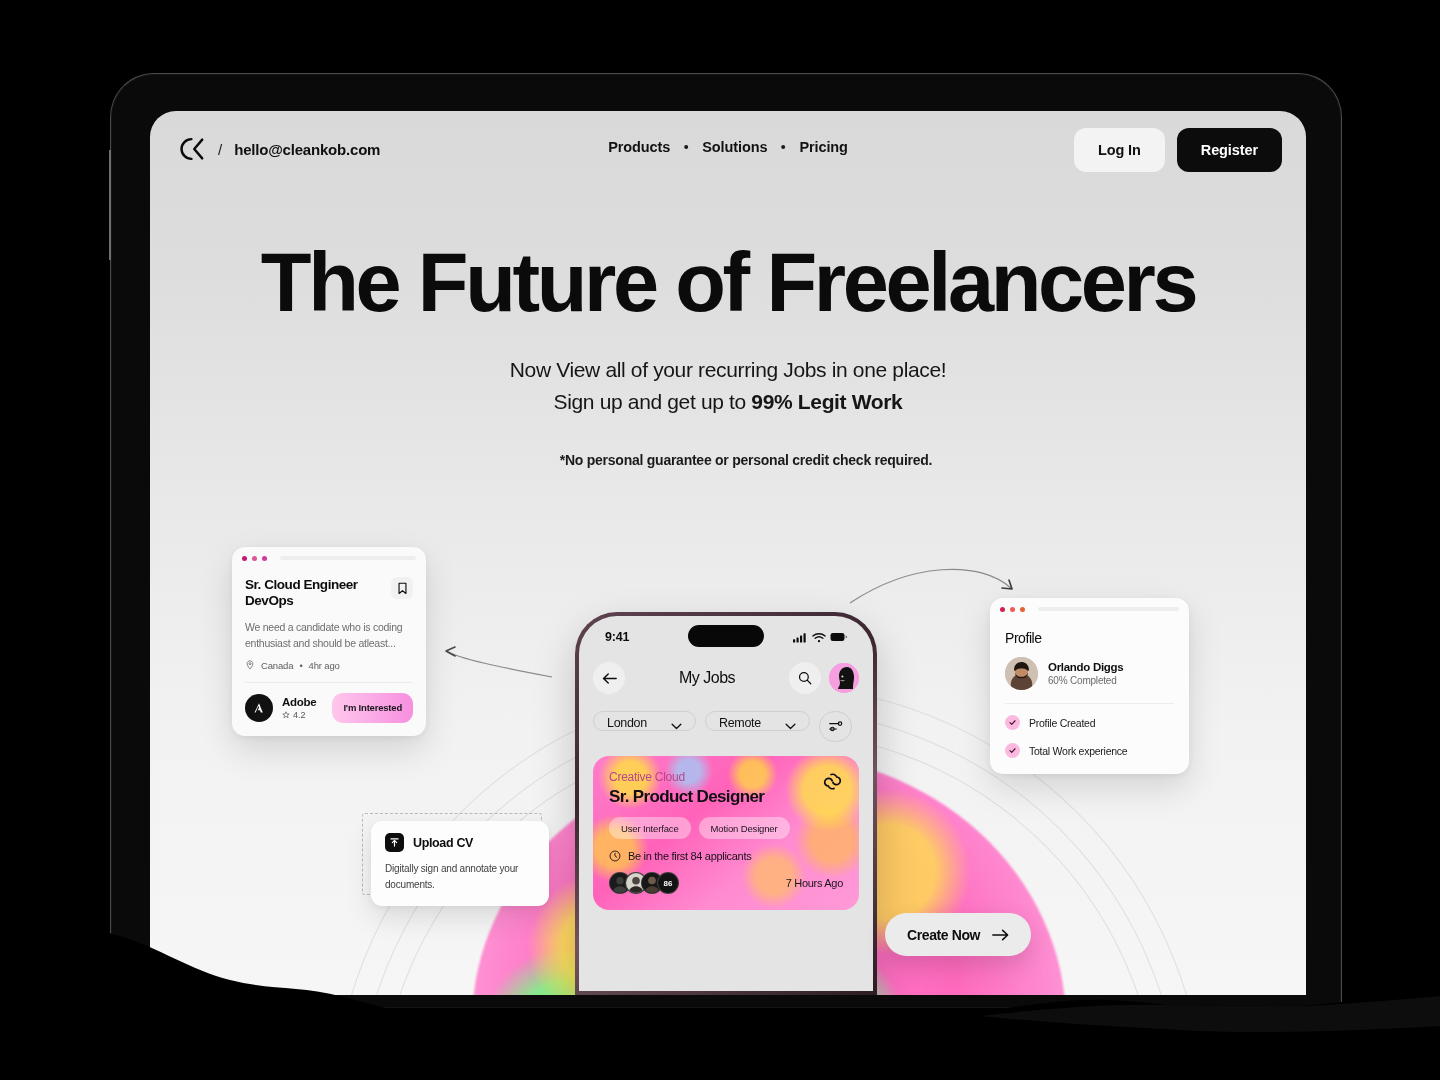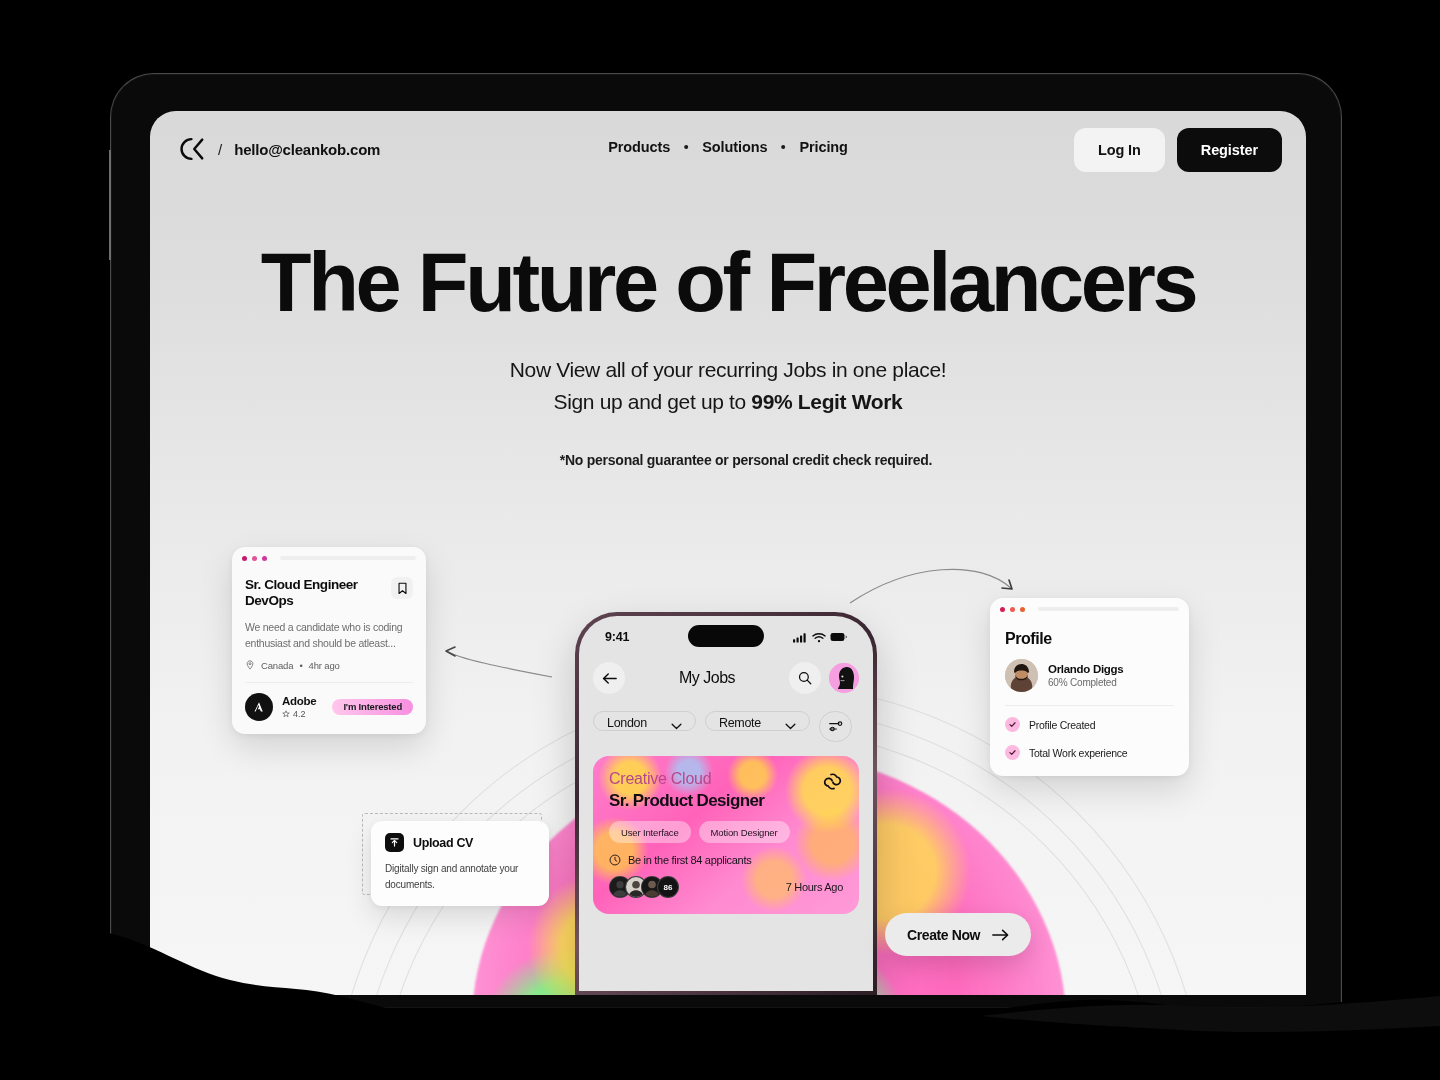--- a/index.html
+++ b/index.html
@@ -135,36 +135,36 @@
   .jc-title { font-size: 13.5px; font-weight: 700; color: #0d0d0d; line-height: 1.2; letter-spacing: -.45px; }
   .jc-bm { width: 22px; height: 22px; border-radius: 6px; background: #f1f1f1; display: flex; align-items: center; justify-content: center; flex: none; }
   .jc-desc { margin-top: 11px; font-size: 10.5px; color: #6e6e6e; line-height: 1.45; letter-spacing: -.25px; }
   .jc-meta { margin-top: 9px; display: flex; align-items: center; gap: 6px; font-size: 9.5px; color: #5e5e5e; letter-spacing: -.15px; }
   .jc-hr { margin: 11px 0 10px; height: 1px; background: #ececec; }
   .jc-foot { display: flex; align-items: center; gap: 9px; }
   .jc-logo { width: 28px; height: 28px; border-radius: 50%; background: #111; display: flex; align-items: center; justify-content: center; flex: none; }
   .jc-co { font-size: 11.5px; font-weight: 700; color: #101010; letter-spacing: -.3px; }
   .jc-rate { margin-top: 2px; font-size: 9px; color: #555; display: flex; align-items: center; gap: 3px; }
   .jc-cta {
-    margin-left: auto; height: 16px; padding: 0 11px; border-radius: 11px;
+    margin-left: auto; height: 30px; padding: 0 11px; border-radius: 11px;
     background: linear-gradient(90deg,#ffc7ec,#f78fe0);
     color: #17171b; font-size: 9.5px; font-weight: 700; letter-spacing: -.2px;
     display: flex; align-items: center; border: none; cursor: pointer;
     font-family: "Liberation Sans", sans-serif;
   }
 
   
   .profcard {
     position: absolute; left: 840px; top: 487px;
     width: 199px; border-radius: 13px; background: #fcfcfc;
     box-shadow: 0 14px 34px rgba(0,0,0,.13), 0 2px 6px rgba(0,0,0,.06);
     overflow: hidden;
   }
   .pc-body { padding: 10px 15px 16px; }
-  .pc-title { font-size: 16px; font-weight: 700; color: #0c0c0c; letter-spacing: -.45px; }
+  .pc-title { font-size: 14px; font-weight: 400; color: #0c0c0c; letter-spacing: -.45px; }
   .pc-user { margin-top: 11px; display: flex; align-items: center; gap: 10px; }
   .pc-ava { width: 33px; height: 33px; border-radius: 50%; overflow: hidden; flex: none; background: #cfc3bb; }
   .pc-name { font-size: 11.5px; font-weight: 700; color: #0e0e0e; letter-spacing: -.3px; }
   .pc-pct { margin-top: 2px; font-size: 10px; color: #6a6a6a; letter-spacing: -.2px; }
   .pc-hr { margin: 13px 0 11px; height: 1px; background: #ededed; }
   .pc-chk { display: flex; align-items: center; gap: 9px; margin-bottom: 13px; }
   .pc-chk:last-child { margin-bottom: 0; }
   .chk { width: 15px; height: 15px; border-radius: 50%; background: #fbb9df; display: flex; align-items: center; justify-content: center; flex: none; }
   .pc-chk span { font-size: 10.5px; color: #1a1a1a; letter-spacing: -.25px; }
 
@@ -236,21 +236,21 @@
     background:
       radial-gradient(circle at 14% 14%, rgba(255,228,60,.8) 0 6%, rgba(255,228,60,0) 12%),
       radial-gradient(circle at 36% 10%, rgba(150,215,255,.7) 0 5%, rgba(150,215,255,0) 11%),
       radial-gradient(circle at 60% 12%, rgba(255,220,60,.75) 0 6%, rgba(255,220,60,0) 12%),
       radial-gradient(circle at 88% 22%, rgba(255,225,70,.8) 0 9%, rgba(255,225,70,0) 16%),
       radial-gradient(circle at 8% 60%, rgba(255,210,60,.7) 0 7%, rgba(255,210,60,0) 13%),
       radial-gradient(circle at 90% 55%, rgba(255,185,85,.7) 0 8%, rgba(255,185,85,0) 15%),
       radial-gradient(circle at 68% 78%, rgba(255,200,80,.6) 0 8%, rgba(255,200,80,0) 15%),
       linear-gradient(140deg,#ff7ecb 0%, #ff63b9 38%, #ff8ad0 65%, #ff9ad8 100%);
   }
-  .bj-sub { font-size: 16px; color: #b7478b; letter-spacing: -.25px; }
+  .bj-sub { font-size: 12px; color: #b7478b; letter-spacing: -.25px; }
   .bj-title { margin-top: 3px; font-size: 17px; font-weight: 700; color: #120d14; letter-spacing: -.65px; }
   .bj-tags { margin-top: 10px; display: flex; gap: 8px; }
   .tag { height: 22px; padding: 0 12px; border-radius: 11px; background: rgba(255,255,255,.38); display: flex; align-items: center; font-size: 9.5px; color: #1d1320; letter-spacing: -.15px; }
   .bj-app { margin-top: 11px; display: flex; align-items: center; gap: 7px; font-size: 11px; color: #18121b; letter-spacing: -.3px; }
   .bj-foot { margin-top: 10px; display: flex; align-items: center; justify-content: space-between; }
   .stack { display: flex; }
   .sav { width: 22px; height: 22px; border-radius: 50%; background: #131313; margin-left: -6px; border: 1.5px solid rgba(255,255,255,.18); display: flex; align-items: center; justify-content: center; font-size: 8px; color: #fff; font-weight: 700; overflow: hidden; }
   .stack .sav:first-child { margin-left: 0; }
   .bj-time { font-size: 11px; color: #1a141d; letter-spacing: -.3px; }
   .adobe-cc { position: absolute; right: 16px; top: 16px; }

